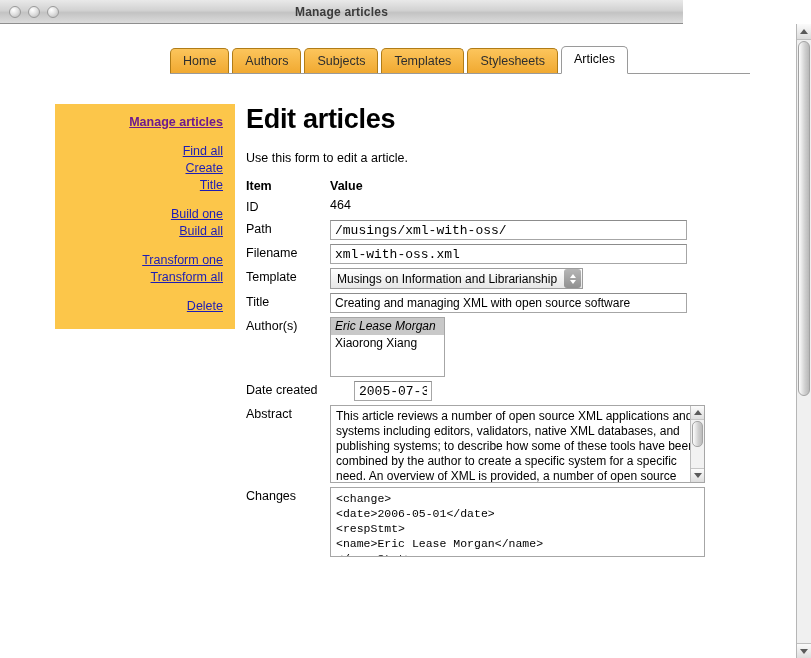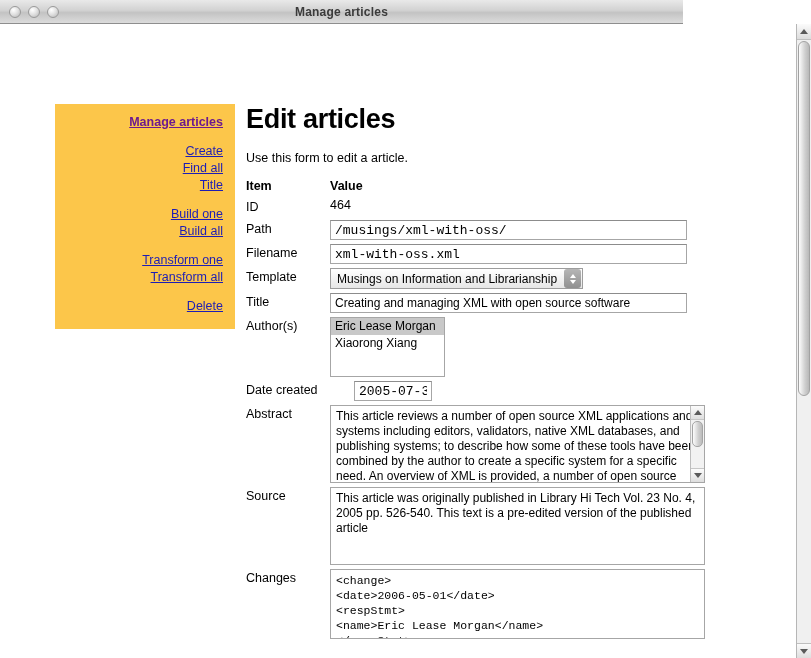--- a/index.html
+++ b/index.html
@@ -284,20 +284,21 @@
   }
   .listbox .opt {
     padding: 1px 4px;
     line-height: 15px;
     white-space: nowrap;
     cursor: pointer;
   }
   .listbox .opt.selected {
     background: #c8c8c8;
     color: #000;
+    font-style: italic;
   }
 
   
   .ta-wrap {
     position: relative;
     border: 1px solid #a6a6a6;
     background: #fff;
     box-sizing: border-box;
   }
   .ta-wrap .ta-text {
@@ -356,26 +357,37 @@
     <div class="traffic">
       <span class="dot"></span>
       <span class="dot"></span>
       <span class="dot"></span>
     </div>
     <div class="title-text">Manage articles</div>
   </div>
 
   <div class="body-area">
 
+    <div class="tabbar">
+      <div class="tabs-inner">
+        <div class="tab">Home</div>
+        <div class="tab">Authors</div>
+        <div class="tab">Subjects</div>
+        <div class="tab">Templates</div>
+        <div class="tab">Stylesheets</div>
+        <div class="tab active">Articles</div>
+      </div>
+      <div class="tab-underline"></div>
+    </div>
 
     <div class="sidebar">
       <a class="current">Manage articles</a>
       <div class="sb-gap"></div>
+      <a>Find all</a>
       <a>Create</a>
-      <a>Find all</a>
       <a>Title</a>
       <div class="sb-gap"></div>
       <a>Build one</a>
       <a>Build all</a>
       <div class="sb-gap"></div>
       <a>Transform one</a>
       <a>Transform all</a>
       <div class="sb-gap"></div>
       <a>Delete</a>
     </div>
@@ -458,28 +470,20 @@
                     </div>
                 <div class="s-thumb"></div>
                 <div class="s-dn">
                       <span class="tri tri-dn"></span>
                     </div>
               </div>
             </div>
           </td>
         </tr>
 
-        <tr>
-          <td class="lbl">Source</td>
-          <td class="val">
-            <div class="ta-wrap src-box">
-              <div class="ta-text">This article was originally published in Library Hi Tech Vol. 23 No. 4, 2005 pp. 526-540. This text is a pre-edited version of the published article</div>
-            </div>
-          </td>
-        </tr>
 
         <tr>
           <td class="lbl">Changes</td>
           <td class="val">
             <div class="ta-wrap chg-box">
               <div class="ta-text mono">&lt;change&gt;
 &lt;date&gt;2006-05-01&lt;/date&gt;
 &lt;respStmt&gt;
 &lt;name&gt;Eric Lease Morgan&lt;/name&gt;
 &lt;/respStmt&gt;</div>

